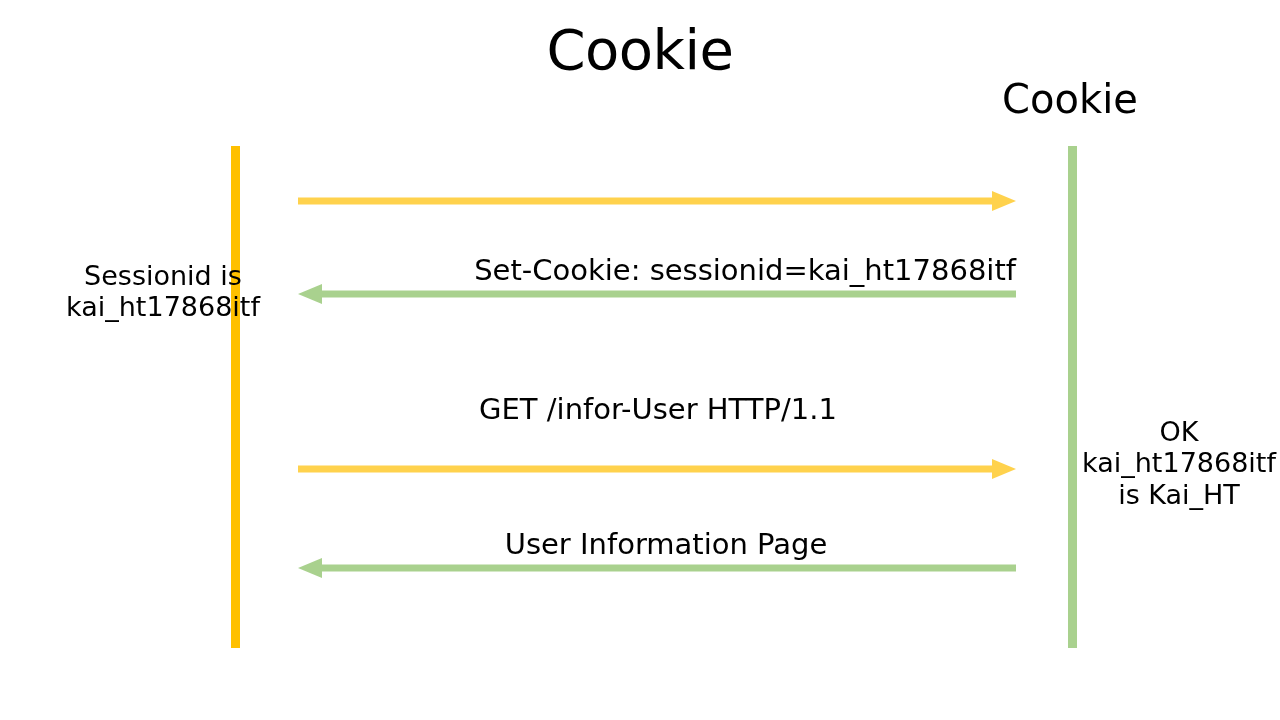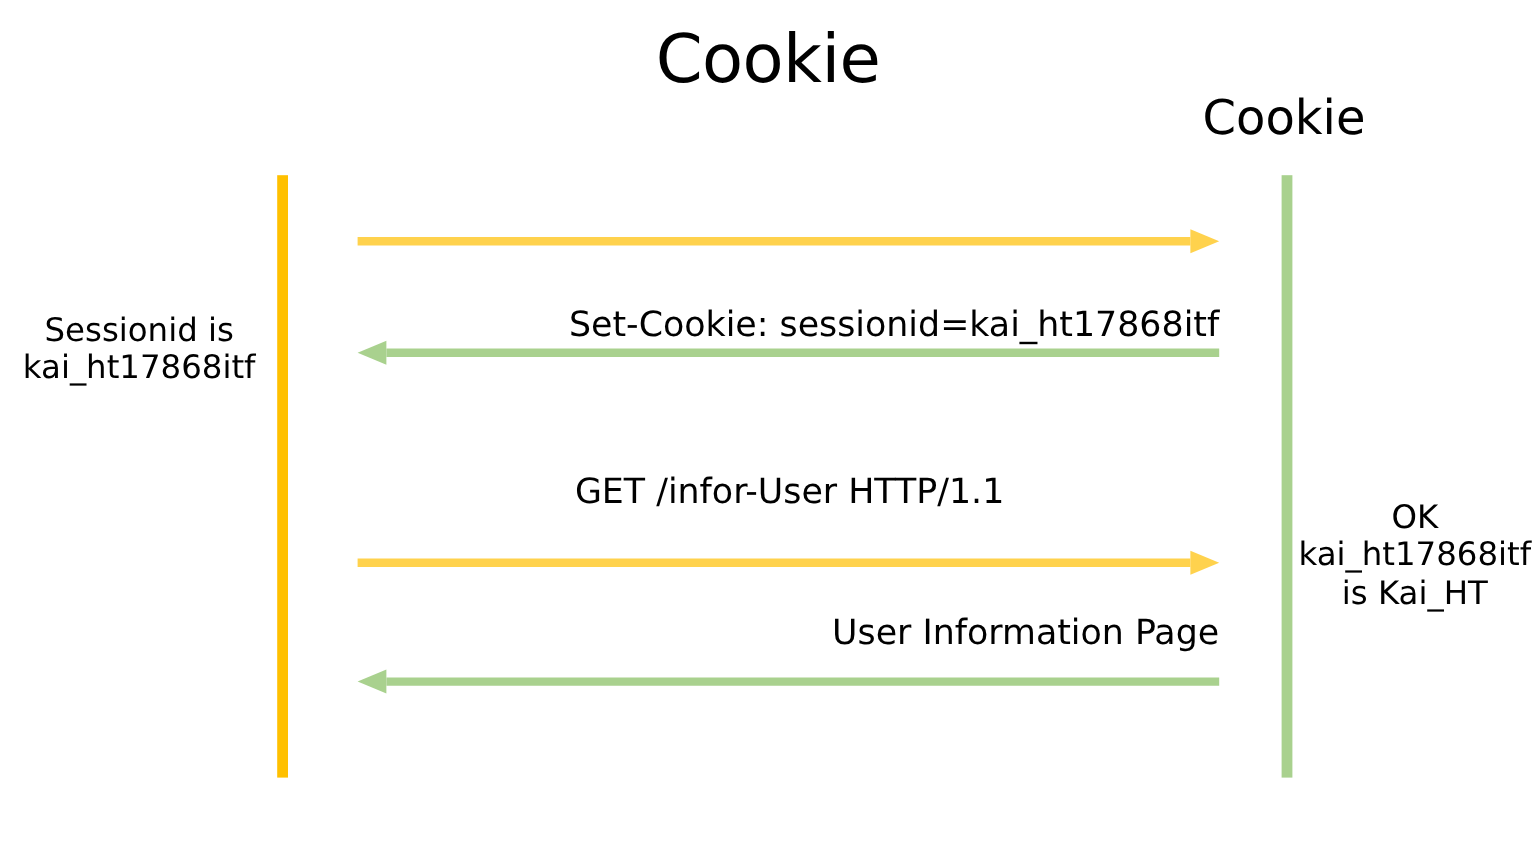--- a/index.html
+++ b/index.html
@@ -102,20 +102,21 @@
     line-height: 1.16;
     font-weight: 400;
     color: #000000;
     text-align: center;
     white-space: pre-line;
   }
   .note-client {
     left: 0px;
     top: 260px;
     width: 232px;
+    padding-left: 47px;
   }
   .note-server {
     left: 1078px;
     top: 416px;
     width: 202px;
     font-size: 27px;
   }
 </style>
 </head>
 <body>
@@ -145,21 +146,21 @@
   </div>
 
   <div class="msg-label align-left" style="left:308px; top:392px; width:700px;text-align:center;">GET /infor-User HTTP/1.1</div>
   <div class="arrow" style="left:298px; top:458px; width:718px;">
     <svg viewBox="0 0 718 22" preserveAspectRatio="none">
       <line x1="0" y1="11" x2="694" y2="11" stroke="#FFD24D" stroke-width="7"></line>
       <polygon points="694,1 718,11 694,21" fill="#FFD24D"></polygon>
     </svg>
   </div>
 
-  <div class="msg-label align-right" style="left:316px; top:510px; width:700px;">User Information Page</div>
+  <div class="msg-label align-right" style="left:316px; top:527px; width:700px;text-align:center;">User Information Page</div>
   <div class="arrow" style="left:298px; top:557px; width:718px;">
     <svg viewBox="0 0 718 22" preserveAspectRatio="none">
       <line x1="24" y1="11" x2="718" y2="11" stroke="#A9D18E" stroke-width="7"></line>
       <polygon points="24,1 0,11 24,21" fill="#A9D18E"></polygon>
     </svg>
   </div>
 
   <div class="note note-client">Sessionid is
 kai_ht17868itf</div>
 

